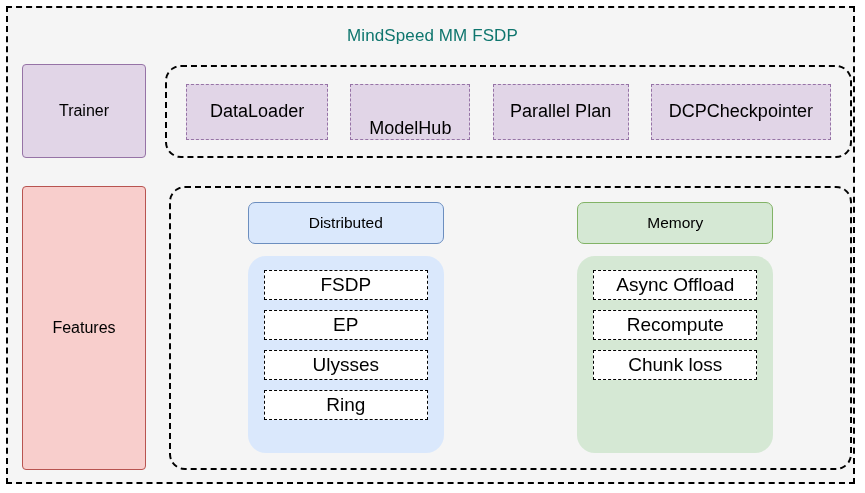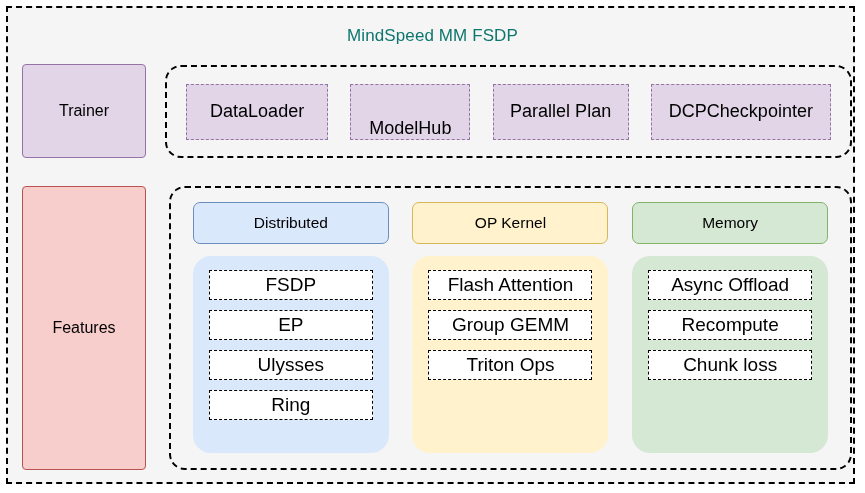--- a/index.html
+++ b/index.html
@@ -226,36 +226,20 @@
           </div>
           <div class="feature-item">
             <span>Ulysses</span>
           </div>
           <div class="feature-item">
             <span>Ring</span>
           </div>
         </div>
       </div>
 
-      <div class="feature-column col-opkernel">
-        <div class="column-header">
-          <span>OP Kernel</span>
-        </div>
-        <div class="column-panel">
-          <div class="feature-item">
-            <span>Flash Attention</span>
-          </div>
-          <div class="feature-item">
-            <span>Group GEMM</span>
-          </div>
-          <div class="feature-item">
-            <span>Triton Ops</span>
-          </div>
-        </div>
-      </div>
 
       <div class="feature-column col-memory">
         <div class="column-header">
           <span>Memory</span>
         </div>
         <div class="column-panel">
           <div class="feature-item">
             <span>Async Offload</span>
           </div>
           <div class="feature-item">

